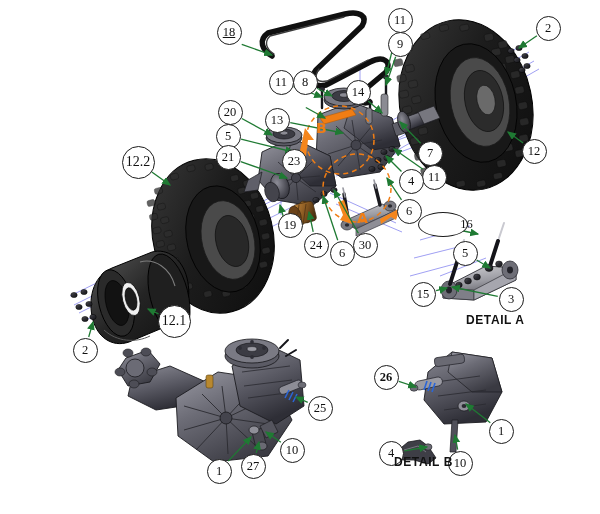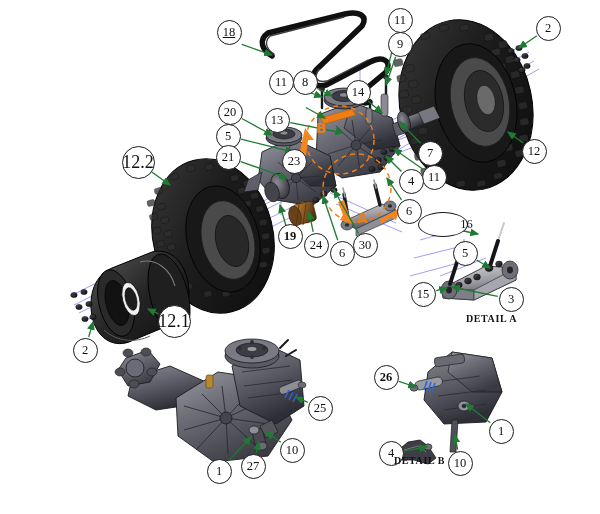--- a/index.html
+++ b/index.html
@@ -19,26 +19,26 @@
     border:1.3px solid #1c1c1c;
     color:#111111;
     font-family:"Liberation Serif", serif;
     display:flex;align-items:center;justify-content:center;
     box-sizing:border-box;
     line-height:1;
     z-index:40;
     user-select:none;
   }
   .callout.sz-s{width:25px;height:25px;font-size:12.5px;margin-left:-12.5px;margin-top:-12.5px;}
-  .callout.sz-w{width:33px;height:33px;font-size:18px;margin-left:-16.5px;margin-top:-16.5px;}
+  .callout.sz-w{width:33px;height:33px;font-size:14px;margin-left:-16.5px;margin-top:-16.5px;}
   .detail-label{
     position:absolute;
-    font-family:Liberation Serif, serif;
+    font-family:Liberation Sans, sans-serif;
     font-weight:bold;
-    font-size:10px;
+    font-size:12px;
     letter-spacing:.6px;
     color:#111;
     white-space:nowrap;
     z-index:41;
   }
   .zone-letter{
     position:absolute;
     font-family:"DejaVu Sans", sans-serif;
     font-weight:bold;
     font-size:14px;
@@ -576,21 +576,21 @@
       <div class="callout sz-w" style="left: 138px; top: 162px;">12.2</div>
       <div class="callout sz-s" style="left: 534px; top: 151px; text-align: right;">12</div>
       <div class="callout sz-s" style="left: 430px; top: 153px;">7</div>
       <div class="callout sz-s" style="left: 434px; top: 177px;">11</div>
       <div class="callout sz-s" style="left: 411px; top: 181px;">4</div>
       <div class="callout sz-s" style="left: 409px; top: 211px;">6</div>
       <div class="callout sz-s" style="left: 430px; top: 224px; padding-left: 48px;">16</div>
       <div class="callout sz-s" style="left: 465px; top: 253px;">5</div>
       <div class="callout sz-s" style="left: 511px; top: 299px;">3</div>
       <div class="callout sz-s" style="left: 423px; top: 294px;">15</div>
-      <div class="callout sz-s" style="left: 290px; top: 236px; font-weight: bold;">19</div>
+      <div class="callout sz-s" style="left: 290px; top: 225px;">19</div>
       <div class="callout sz-s" style="left: 316px; top: 245px;">24</div>
       <div class="callout sz-s" style="left: 342px; top: 253px;">6</div>
       <div class="callout sz-s" style="left: 365px; top: 245px;">30</div>
       <div class="callout sz-w" style="left: 174px; top: 321px;">12.1</div>
       <div class="callout sz-s" style="left: 85px; top: 350px;">2</div>
       <div class="callout sz-s" style="left: 219px; top: 471px;">1</div>
       <div class="callout sz-s" style="left: 253px; top: 466px;">27</div>
       <div class="callout sz-s" style="left: 292px; top: 450px;">10</div>
       <div class="callout sz-s" style="left: 320px; top: 408px;">25</div>
       <div class="callout sz-s" style="left: 386px; top: 377px; font-weight: bold;">26</div>

